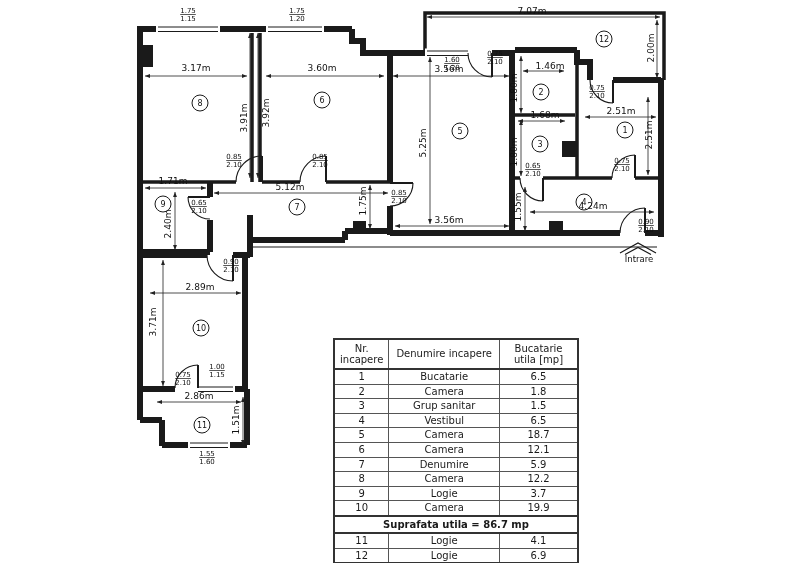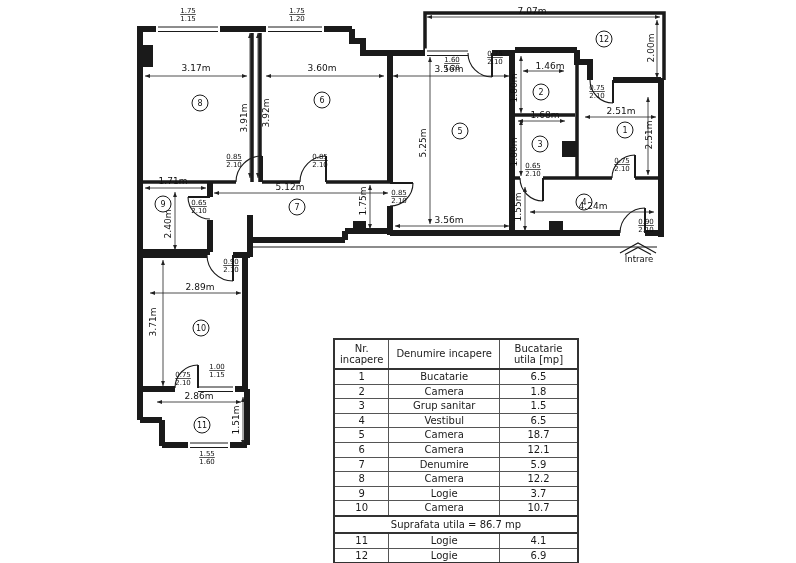--- a/index.html
+++ b/index.html
@@ -23,21 +23,21 @@
   .winl{stroke:#1a1a1a;stroke-width:1;fill:none;}
   .blk{fill:#1a1a1a;stroke:none;}
   .cir{stroke:#1a1a1a;stroke-width:1;fill:none;}
   
   .tbl{position:absolute;left:333px;top:338px;width:246px;font-size:10px;color:#1a1a1a;}
   .tbl table{border-collapse:collapse;width:100%;border:2px solid #333;}
   .tbl th,.tbl td{border:1px solid #555;text-align:center;padding:1px 2px;height:11.6px;
                   font-weight:normal;line-height:1.15;}
   .tbl thead th{height:26px;border-bottom:2px solid #333;}
   .tbl tr.thickb td{border-bottom:2px solid #333;}
-  .tbl tr.sum td{height:13px;}
+  .tbl tr.sum td{height:13px;font-weight:bold;}
 </style>
 </head>
 <body>
 
 <div id="stage">
 <svg width="796" height="563" viewBox="0 0 796 563">
   <defs>
     <marker id="ar" viewBox="0 0 10 10" refX="9" refY="5" markerWidth="7" markerHeight="7" orient="auto-start-reverse">
       <path d="M0,1.5 L9,5 L0,8.5 z" fill="#222"></path>
     </marker>
@@ -329,21 +329,21 @@
             <td>12.2</td>
           </tr>
       <tr>
             <td>9</td>
             <td>Logie</td>
             <td>3.7</td>
           </tr>
       <tr class="thickb">
             <td>10</td>
             <td>Camera</td>
-            <td>10.7</td>
+            <td>19.9</td>
           </tr>
       <tr class="sum thickb">
             <td colspan="3">Suprafata utila = 86.7 mp</td>
           </tr>
       <tr>
             <td>11</td>
             <td>Logie</td>
             <td>4.1</td>
           </tr>
       <tr class="thickb">

